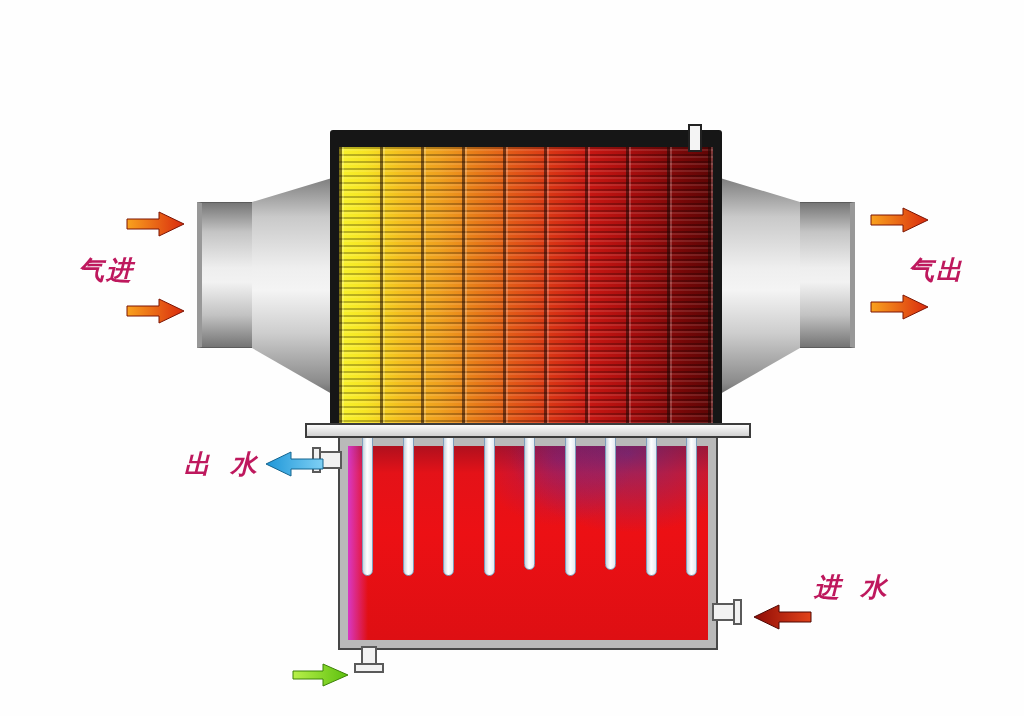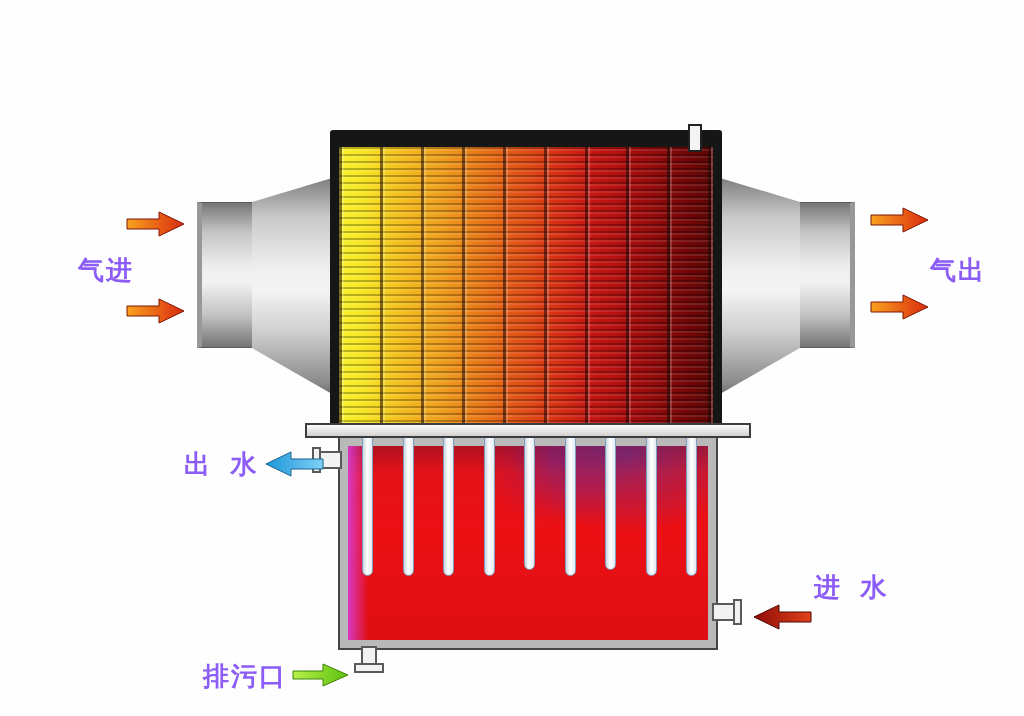--- a/index.html
+++ b/index.html
@@ -86,25 +86,25 @@
   
   .arrow{position:absolute;z-index:9;}
   .a-gasin1{left:126px;top:211px;} .a-gasin2{left:126px;top:298px;}
   .a-gasout1{left:870px;top:207px;} .a-gasout2{left:870px;top:294px;}
   .a-waterout{left:264px;top:451px;}
   .a-waterin{left:752px;top:604px;}
   .a-drain{left:292px;top:663px;}
 
   
   .label{
-    position:absolute;color:#8b5cf6;font-size:26px;font-weight:600;
-    letter-spacing:2px;z-index:9;white-space:pre;
+    position:absolute;color:#be185d;font-size:26px;font-weight:600;
+    letter-spacing:2px;z-index:9;white-space:pre;font-style:italic;
   }
   .l-gasin{left:78px;top:253px;}
-  .l-gasout{left:930px;top:253px;}
+  .l-gasout{left:908px;top:253px;}
   .l-waterout{left:184px;top:447px;}
   .l-waterin{left:814px;top:570px;}
   .l-drain{left:203px;top:659px;}
 </style>
 </head>
 <body>
 
 <div id="canvas">
 
   <div class="duct duct-left"></div>
@@ -219,15 +219,14 @@
           </linearGradient>
         </defs>
       <polygon points="1,8 31,8 31,1 56,12 31,23 31,16 1,16" fill="url(#g7)" stroke="#3d8208" stroke-width="1"></polygon>
     </svg>
   </div>
 
   <div class="label l-gasin">气进</div>
   <div class="label l-gasout">气出</div>
   <div class="label l-waterout">出  水</div>
   <div class="label l-waterin">进  水</div>
-  <div class="label l-drain">排污口</div>
 
 </div>
 
 </body></html>

